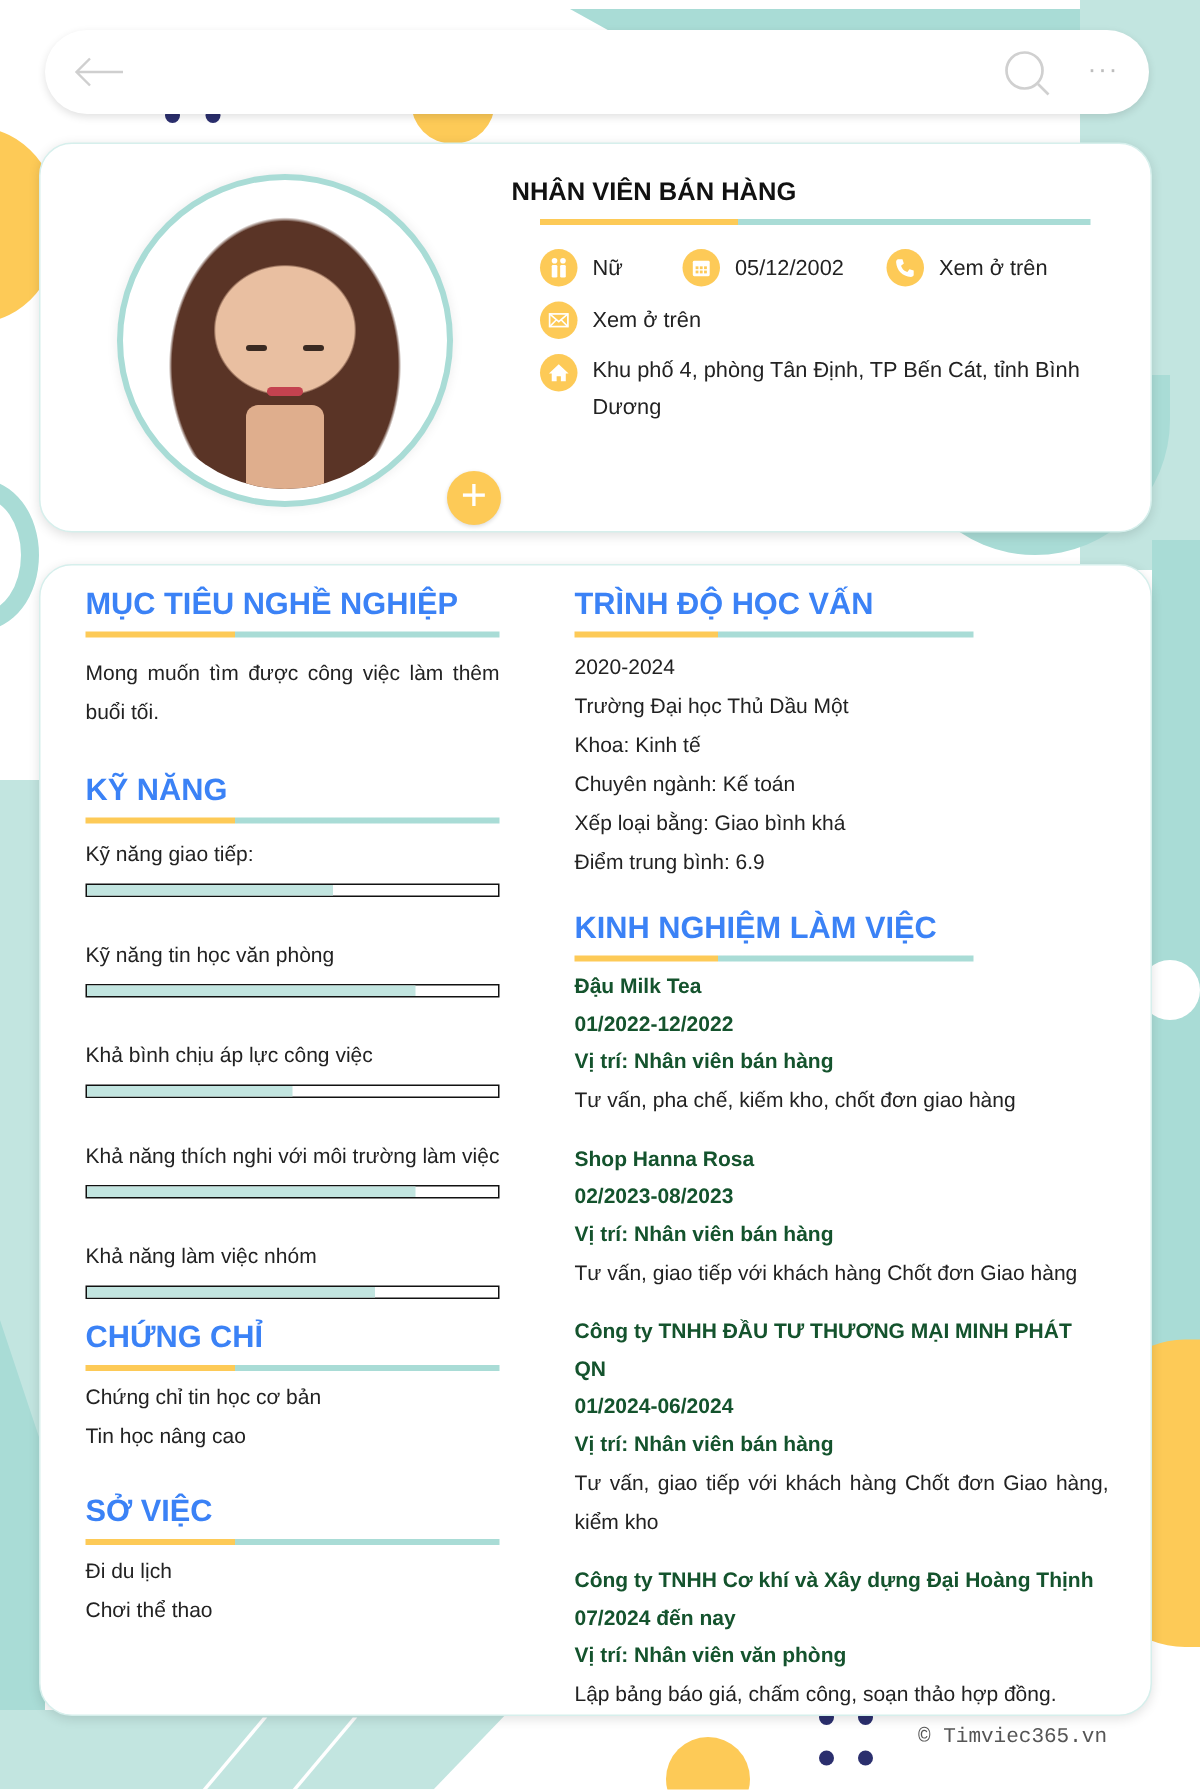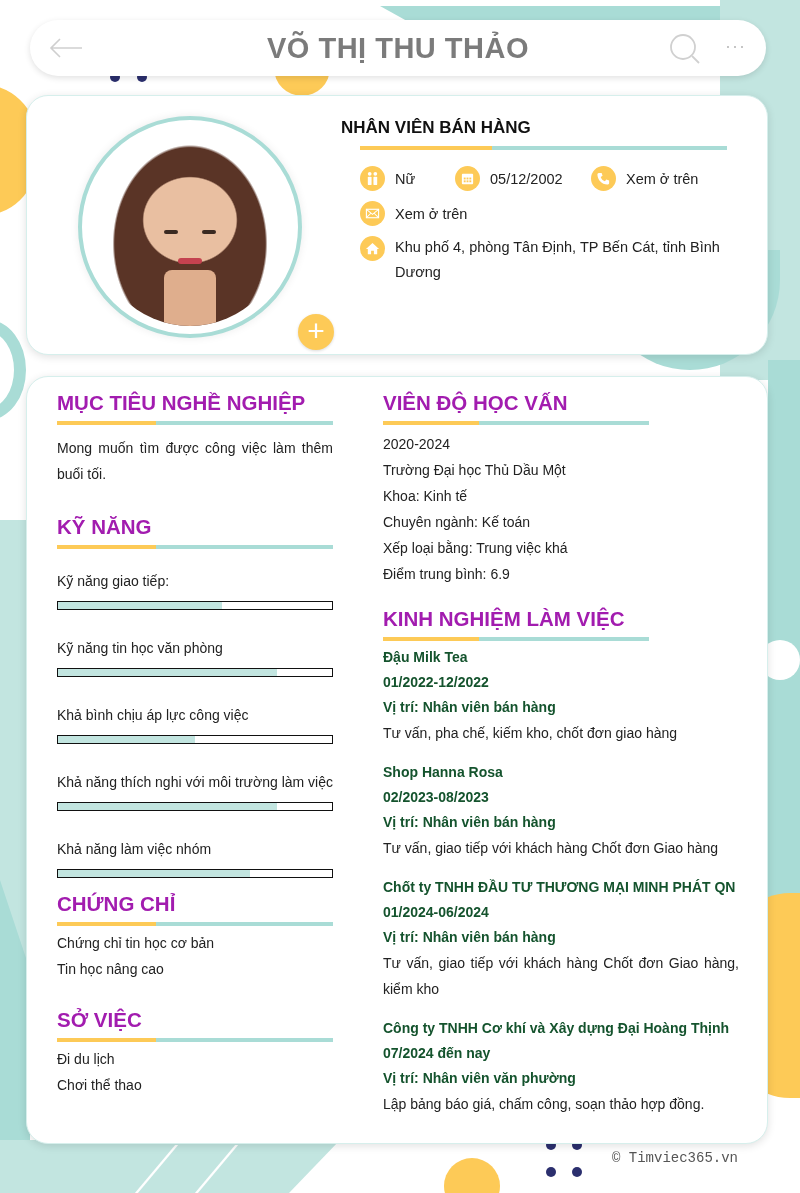--- a/index.html
+++ b/index.html
@@ -72,26 +72,26 @@
   .ic {
     width: 25px; height: 25px; border-radius: 50%; background: #fdca57;
     display: inline-flex; align-items: center; justify-content: center; margin-right: 10px; flex: none;
   }
   .ic svg { width: 15px; height: 15px; }
 
   
   .col { position: absolute; }
   .col-left { left: 30px; top: 14px; width: 276px; }
   .col-right { left: 356px; top: 14px; width: 356px; }
-  .sec-title { font-size: 20.5px; font-weight: bold; color: #a21caf; margin-top: 0; }
+  .sec-title { font-size: 20.5px; font-weight: bold; color: #3b82f6; margin-top: 0; }
   .sec-div { width: 276px; margin-top: 6px; margin-bottom: 10px; }
   .right-div { width: 266px; }
   .txt { font-size: 14px; line-height: 26px; color: #222; }
   .justify { text-align: justify; }
-  .skill-label { font-size: 14px; margin-top: 24px; color: #222; }
+  .skill-label { font-size: 14px; margin-top: 12px; color: #222; }
   .skill-bar {
     margin-top: 12px; height: 9px; border: 1px solid #111; background: #fff; width: 276px; position: relative;
   }
   .skill-fill { height: 100%; background: #c2e5e0; }
   .exp-b { font-size: 14px; font-weight: bold; line-height: 25px; color: #14532d; }
 
   .footer-brand {
     position: absolute; left: 612px; top: 1150px; font-family: "Liberation Mono", "DejaVu Sans Mono", monospace;
     font-size: 14px; color: #555; z-index: 3;
   }
@@ -122,21 +122,20 @@
   <div class="navy-dot" style="left:546px;top:1167px;"></div>
   <div class="navy-dot" style="left:572px;top:1167px;"></div>
 </div>
 
 <div class="header">
   <span class="back">
     <svg viewBox="0 0 36 24" width="36" height="24">
         <path d="M34 12 H3 M12 3 L3 12 L12 21" stroke="#cfcfcf" stroke-width="1.6" fill="none"></path>
       </svg>
   </span>
-  <span class="title">VÕ THỊ THU THẢO</span>
   <span class="search">
     <svg viewBox="0 0 34 34" width="34" height="34">
         <circle cx="15" cy="15" r="12" stroke="#d0d0d0" stroke-width="1.8" fill="none"></circle>
         <path d="M24 24 L31 31" stroke="#d0d0d0" stroke-width="1.8"></path>
       </svg>
   </span>
   <span class="more">···</span>
 </div>
 
 <div class="card profile-card">
@@ -255,55 +254,55 @@
     <div style="margin-top:26px;">
       <div class="sec-title">SỞ VIỆC</div>
       <div class="divider sec-div" style="margin-bottom:4px;"></div>
       <div class="txt">Đi du lịch</div>
       <div class="txt">Chơi thể thao</div>
     </div>
   </div>
 
   <div class="col col-right">
     <div>
-      <div class="sec-title">VIÊN ĐỘ HỌC VẤN</div>
+      <div class="sec-title">TRÌNH ĐỘ HỌC VẤN</div>
       <div class="divider sec-div right-div" style="margin-bottom:6px;"></div>
       <div class="txt">2020-2024</div>
       <div class="txt">Trường Đại học Thủ Dầu Một</div>
       <div class="txt">Khoa: Kinh tế</div>
       <div class="txt">Chuyên ngành: Kế toán</div>
-      <div class="txt">Xếp loại bằng: Trung việc khá</div>
+      <div class="txt">Xếp loại bằng: Giao bình khá</div>
       <div class="txt">Điểm trung bình: 6.9</div>
     </div>
 
     <div style="margin-top:20px;">
       <div class="sec-title">KINH NGHIỆM LÀM VIỆC</div>
       <div class="divider sec-div right-div" style="margin-bottom:4px;"></div>
 
       <div>
         <div class="exp-b">Đậu Milk Tea</div>
         <div class="exp-b">01/2022-12/2022</div>
         <div class="exp-b">Vị trí: Nhân viên bán hàng</div>
         <div class="txt justify">Tư vấn, pha chế, kiếm kho, chốt đơn giao hàng</div>
       </div>
       <div style="margin-top:14px;">
         <div class="exp-b">Shop Hanna Rosa</div>
         <div class="exp-b">02/2023-08/2023</div>
         <div class="exp-b">Vị trí: Nhân viên bán hàng</div>
         <div class="txt justify">Tư vấn, giao tiếp với khách hàng Chốt đơn Giao hàng</div>
       </div>
       <div style="margin-top:14px;">
-        <div class="exp-b">Chốt ty TNHH ĐẦU TƯ THƯƠNG MẠI MINH PHÁT QN</div>
+        <div class="exp-b">Công ty TNHH ĐẦU TƯ THƯƠNG MẠI MINH PHÁT QN</div>
         <div class="exp-b">01/2024-06/2024</div>
         <div class="exp-b">Vị trí: Nhân viên bán hàng</div>
         <div class="txt justify">Tư vấn, giao tiếp với khách hàng Chốt đơn Giao hàng, kiểm kho</div>
       </div>
       <div style="margin-top:14px;">
         <div class="exp-b">Công ty TNHH Cơ khí và Xây dựng Đại Hoàng Thịnh</div>
         <div class="exp-b">07/2024 đến nay</div>
-        <div class="exp-b">Vị trí: Nhân viên văn phường</div>
+        <div class="exp-b">Vị trí: Nhân viên văn phòng</div>
         <div class="txt justify">Lập bảng báo giá, chấm công, soạn thảo hợp đồng.</div>
       </div>
     </div>
   </div>
 </div>
 
 <div class="footer-brand">© Timviec365.vn</div>
 
 </body></html>

